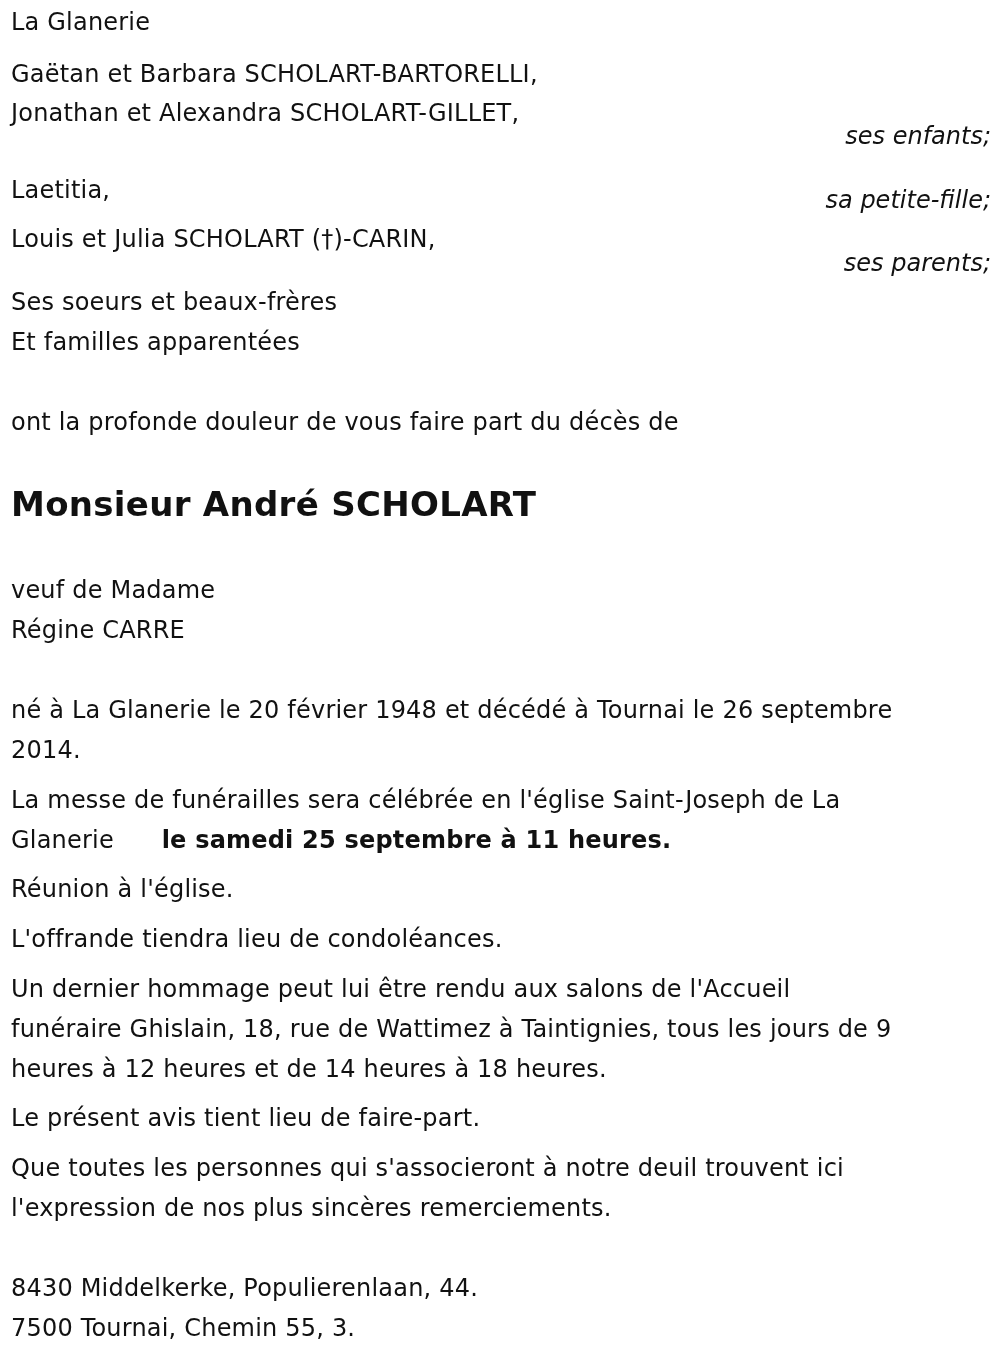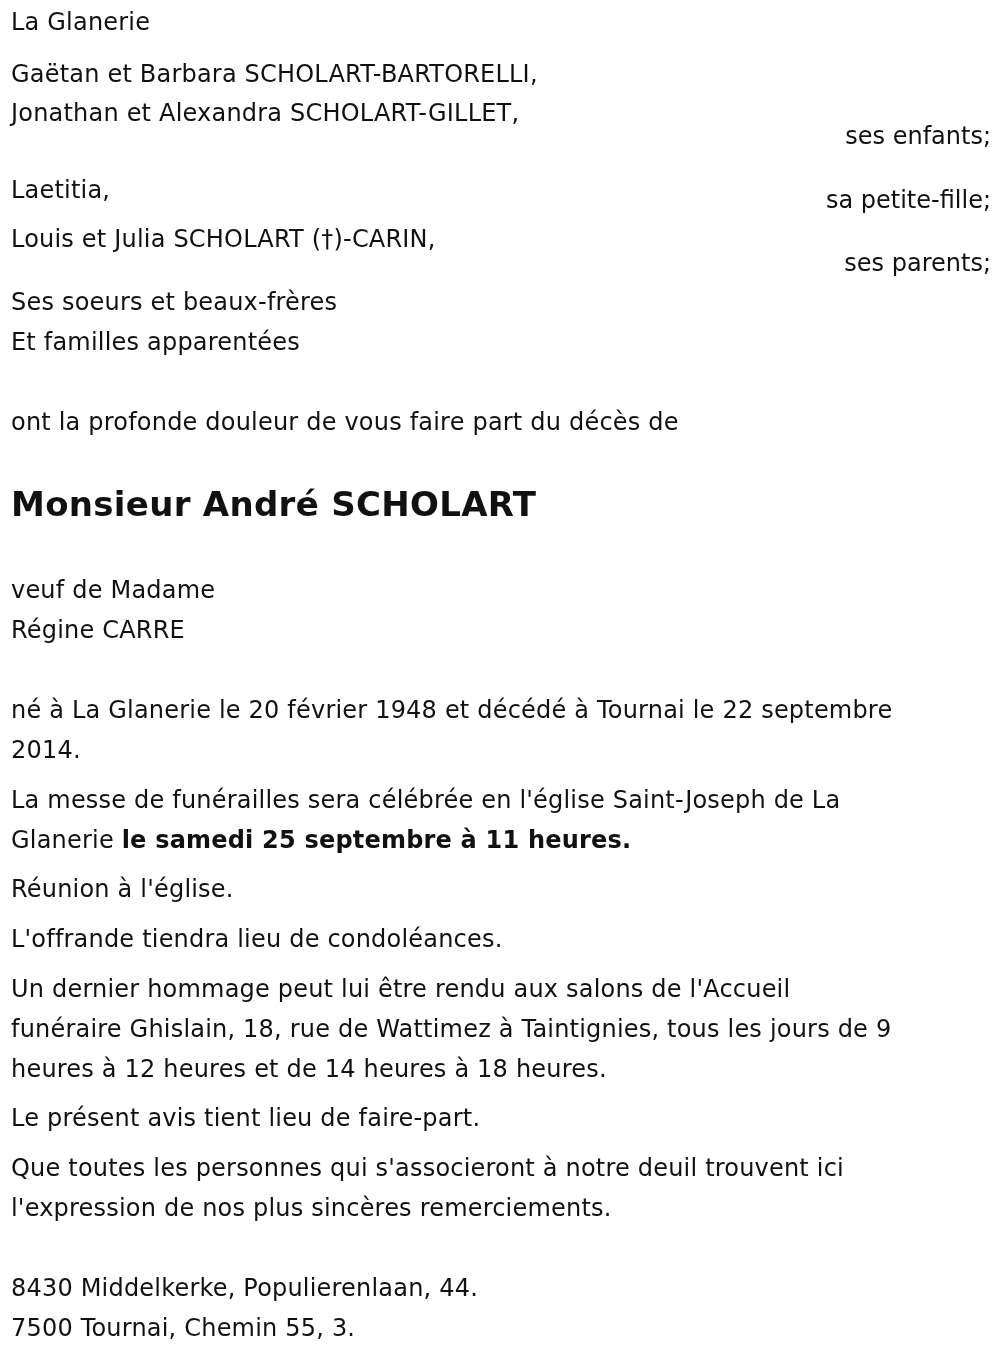--- a/index.html
+++ b/index.html
@@ -5,23 +5,23 @@
     html, body { margin: 0; padding: 0; background: #ffffff; }
     body {
       width: 1000px; height: 1363px; overflow: hidden;
       font-family: "DejaVu Sans", sans-serif;
       color: #111111;
       font-size: 24px;
       position: relative;
     }
     .doc { position: absolute; left: 11px; top: 0; width: 980px; }
     .line { position: absolute; left: 0; white-space: nowrap; letter-spacing: 0.2px; }
-    .right { position: absolute; right: 0; white-space: nowrap; text-align: right; }
+    .right { position: absolute; right: 0; font-style: italic; white-space: nowrap; text-align: right; }
     .title { font-weight: bold; font-size: 34px; letter-spacing: 0.3px; }
-    b { font-weight: bold; }
+    b { font-weight: bold; margin-left: 40px; }
   </style>
 </head>
 <body>
 
 <div class="doc">
   <div class="line" style="top:8px">La Glanerie</div>
 
   <div class="line" style="top:60px">Gaëtan et Barbara SCHOLART-BARTORELLI,</div>
   <div class="line" style="top:99px">Jonathan et Alexandra SCHOLART-GILLET,</div>
   <div class="right" style="top:122px">ses enfants;</div>
@@ -35,21 +35,21 @@
   <div class="line" style="top:288px">Ses soeurs et beaux-frères</div>
   <div class="line" style="top:328px">Et familles apparentées</div>
 
   <div class="line" style="top:408px">ont la profonde douleur de vous faire part du décès de</div>
 
   <div class="line title" style="top:484px">Monsieur André SCHOLART</div>
 
   <div class="line" style="top:576px">veuf de Madame</div>
   <div class="line" style="top:616px">Régine CARRE</div>
 
-  <div class="line" style="top:696px">né à La Glanerie le 20 février 1948 et décédé à Tournai le 22 septembre</div>
+  <div class="line" style="top:696px">né à La Glanerie le 20 février 1948 et décédé à Tournai le 26 septembre</div>
   <div class="line" style="top:736px">2014.</div>
 
   <div class="line" style="top:786px">La messe de funérailles sera célébrée en l'église Saint-Joseph de La</div>
   <div class="line" style="top:826px"><span>Glanerie </span><b>le samedi 25 septembre à 11 heures.</b></div>
 
   <div class="line" style="top:875px">Réunion à l'église.</div>
   <div class="line" style="top:925px">L'offrande tiendra lieu de condoléances.</div>
 
   <div class="line" style="top:975px">Un dernier hommage peut lui être rendu aux salons de l'Accueil</div>
   <div class="line" style="top:1015px">funéraire Ghislain, 18, rue de Wattimez à Taintignies, tous les jours de 9</div>

